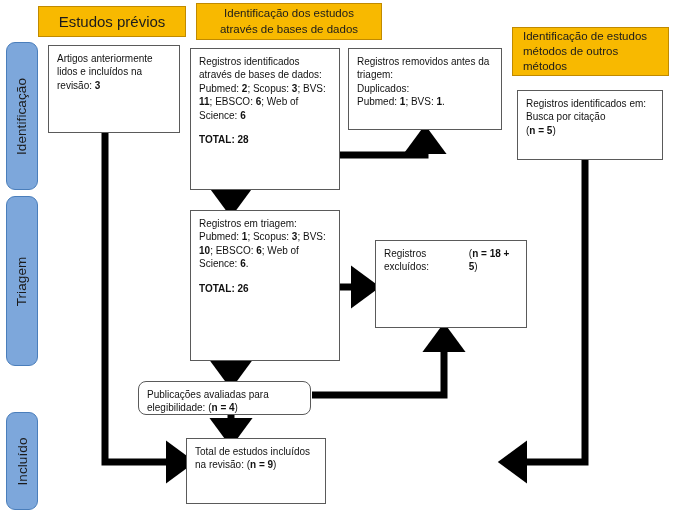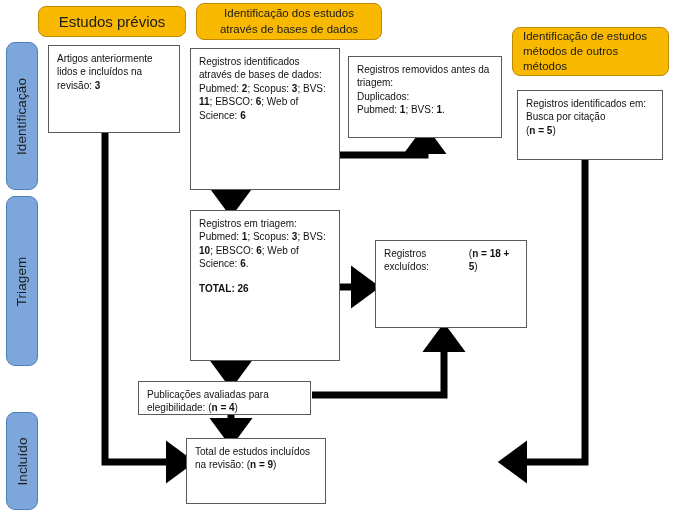--- a/index.html
+++ b/index.html
@@ -44,21 +44,21 @@
     white-space: nowrap;
     font-size: 13.5px;
     color: #1b1b1b;
     letter-spacing: 0.1px;
   }
   
   .header-pill {
     position: absolute;
     background: #F8B900;
     border: 1px solid #C08A00;
-    border-radius: 8px;
+    border-radius: 0;
     box-sizing: border-box;
     display: flex;
     align-items: center;
     padding: 3px 10px;
     font-size: 11.5px;
     line-height: 1.32;
     color: #1b1b1b;
   }
   .header-pill.big {
     font-size: 15px;
@@ -134,23 +134,24 @@
     <span>Identificação de estudos métodos de outros métodos</span>
   </div>
 
   <div class="box" style="left:48px; top:45px; width:132px; height:88px;">
     <span>Artigos anteriormente lidos e incluídos na revisão: </span><b>3</b>
   </div>
 
   <div class="box" style="left:190px; top:48px; width:150px; height:142px;">
     <span>Registros identificados através de bases de dados:</span>
     <span>Pubmed: <b>2</b>; Scopus: <b>3</b>; BVS: <b>11</b>; EBSCO: <b>6</b>; Web of Science: <b>6</b></span>
+    <span class="total">TOTAL: <b>28</b></span>
   </div>
 
-  <div class="box" style="left:348px; top:48px; width:154px; height:82px;margin-top:8px;">
+  <div class="box" style="left:348px; top:48px; width:154px; height:82px;">
     <div>Registros removidos antes da triagem:</div>
     <div>Duplicados:</div>
     <div>Pubmed: <b>1</b>; BVS: <b>1</b>.</div>
   </div>
 
   <div class="box" style="left:517px; top:90px; width:146px; height:70px;">
     <div>Registros identificados em:</div>
     <div>Busca por citação</div>
     <div>(<b>n = 5</b>)</div>
   </div>
@@ -159,21 +160,21 @@
     <span>Registros em triagem: Pubmed: <b>1</b>; Scopus: <b>3</b>; BVS: <b>10</b>; EBSCO: <b>6</b>; Web of Science: <b>6</b>.</span>
     <span class="total">TOTAL: <b>26</b></span>
   </div>
 
   <div class="box" style="left:375px; top:240px; width:152px; height:88px;
               display:flex; flex-direction:row; justify-content:center;">
     <div>Registros excluídos:</div>
     <div>(<b>n = 18 + 5</b>)</div>
   </div>
 
-  <div class="box" style="left:138px; top:381px; width:173px; height:34px;">
+  <div class="box" style="left:138px; top:381px; width:173px; height:34px;border-radius:8px;">
     <span>Publicações avaliadas para elegibilidade: (<b>n = 4</b>)</span>
   </div>
 
   <div class="box" style="left:186px; top:438px; width:140px; height:66px;">
     <span>Total de estudos incluídos na revisão: (<b>n = 9</b>)</span>
   </div>
 
 </div>
 
 </body></html>

